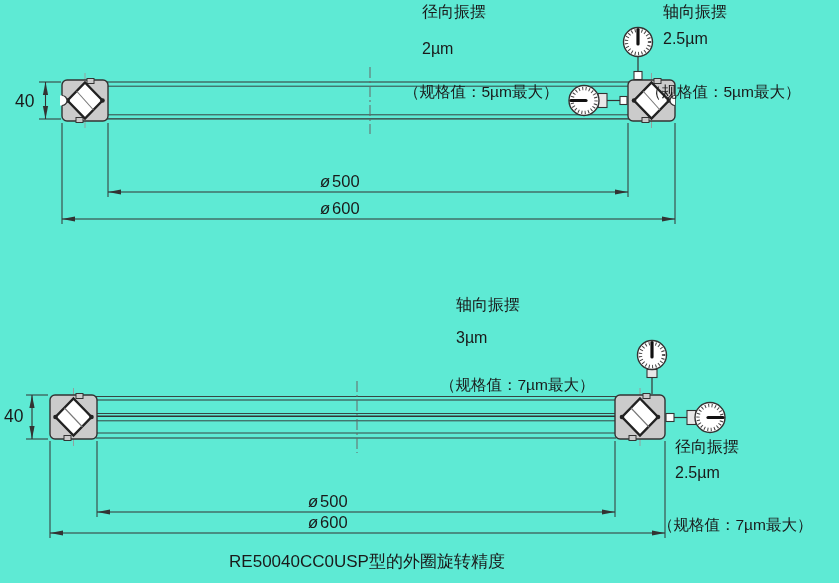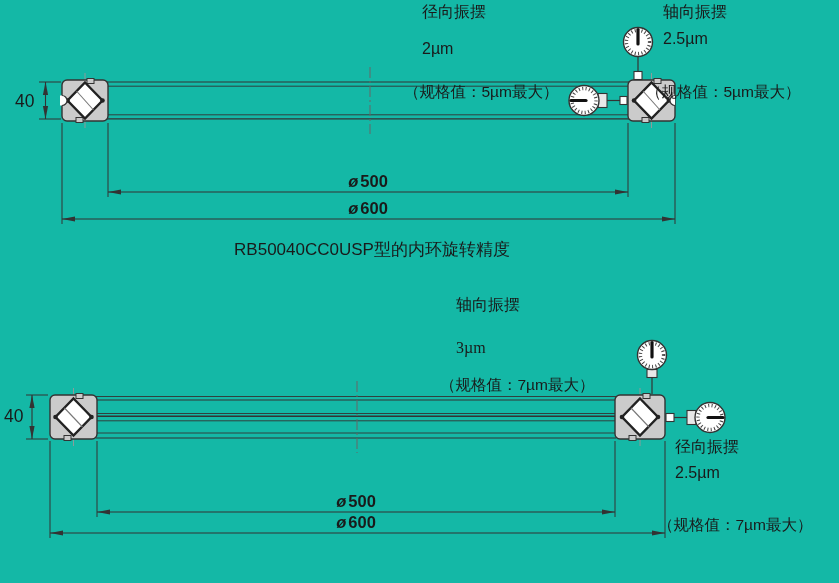--- a/index.html
+++ b/index.html
@@ -1,24 +1,24 @@
 <!DOCTYPE html>
 <html><head>
 <meta charset="utf-8">
 <style>
   html,body{margin:0;padding:0;background:#ffffff;}
   .canvas{
-    position:relative;width:839px;height:583px;background:#14b8a6;
+    position:relative;width:839px;height:583px;background:#5eead4;
     font-family:"Liberation Sans","DejaVu Sans",sans-serif;
     color:#1a1a1a;overflow:hidden;
   }
   .canvas svg{position:absolute;left:0;top:0;}
   .lbl{position:absolute;font-size:16px;line-height:1.2;white-space:nowrap;}
   .spec{font-size:15.5px;margin-top:27px;}
-  .dim{position:absolute;font-size:16.5px;text-align:center;white-space:nowrap;font-weight:bold;}
+  .dim{position:absolute;font-size:16.5px;text-align:left;white-space:nowrap;}
   .dim .sym{font-style:italic;margin-right:2px;}
   .dim40{position:absolute;font-size:17.5px;white-space:nowrap;text-align:center;}
   .caption{position:absolute;font-size:17px;text-align:center;white-space:nowrap;}
 </style>
 </head>
 <body>
 
 <div class="canvas">
 
 <svg width="839" height="583" viewBox="0 0 839 583">
@@ -178,33 +178,33 @@
 
 <div class="dim40" style="left:15px;top:91px;">40</div>
 
 <div class="dim" style="left:320px;top:172px;width:96px;">
   <span class="sym">ø</span><span>500</span>
 </div>
 <div class="dim" style="left:320px;top:199px;width:96px;">
   <span class="sym">ø</span><span>600</span>
 </div>
 
-<div class="caption" style="left:122px;top:238px;width:500px;">RB50040CC0USP型的内环旋转精度</div>
 
 <div class="lbl" style="left:456px;top:295px;">轴向振摆</div>
-<div class="lbl" style="left:456px;top:338px;font-family:Liberation Serif, serif;">3µm</div>
+<div class="lbl" style="left:456px;top:328px;">3µm</div>
 <div class="lbl spec" style="left:440px;top:349px;">（规格值：7µm最大）</div>
 
 <div class="lbl" style="left:675px;top:437px;">径向振摆</div>
 <div class="lbl" style="left:675px;top:463px;">2.5µm</div>
 <div class="lbl spec" style="left:658px;top:489px;">（规格值：7µm最大）</div>
 
 <div class="dim40" style="left:4px;top:406px;">40</div>
 
 <div class="dim" style="left:308px;top:492px;width:96px;">
   <span class="sym">ø</span><span>500</span>
 </div>
 <div class="dim" style="left:308px;top:513px;width:96px;">
   <span class="sym">ø</span><span>600</span>
 </div>
 
+<div class="caption" style="left:110px;top:550px;width:514px;">RE50040CC0USP型的外圈旋转精度</div>
 
 </div>
 
 </body></html>

